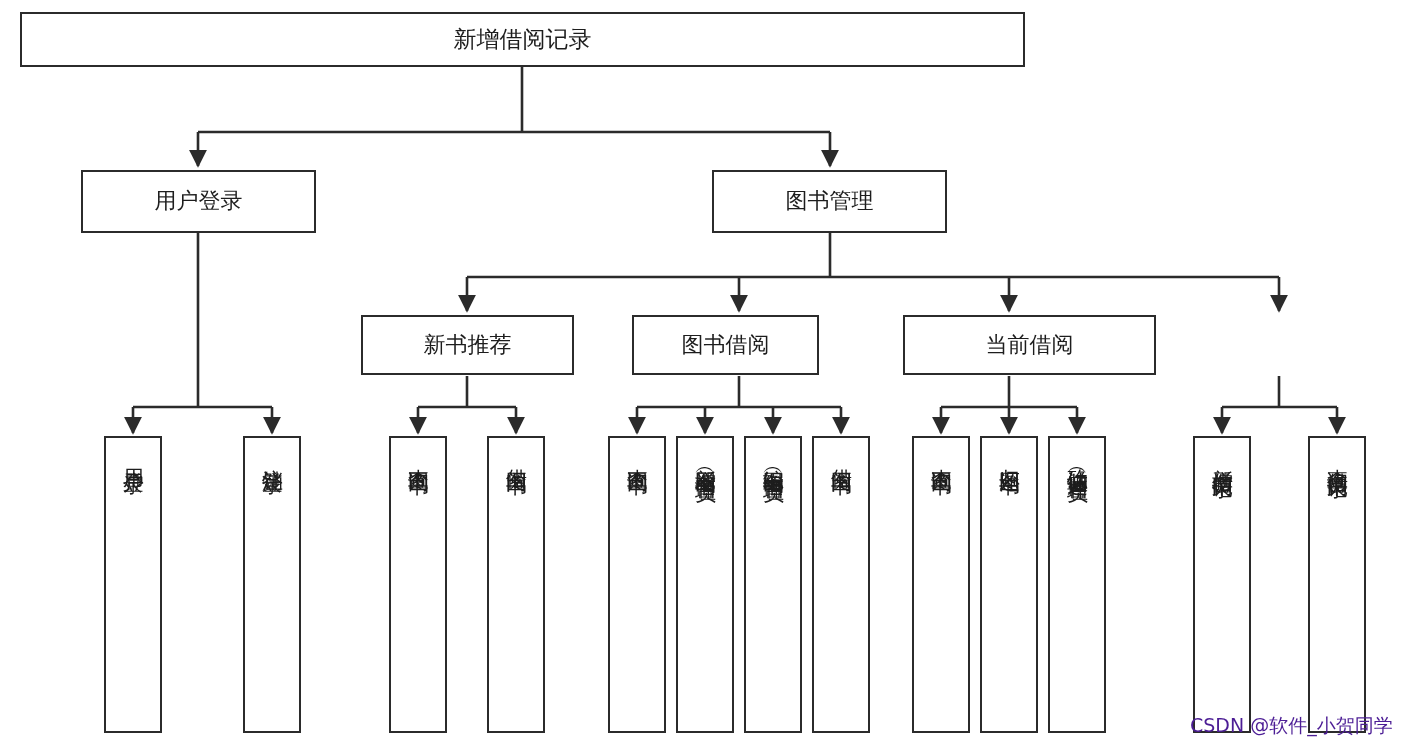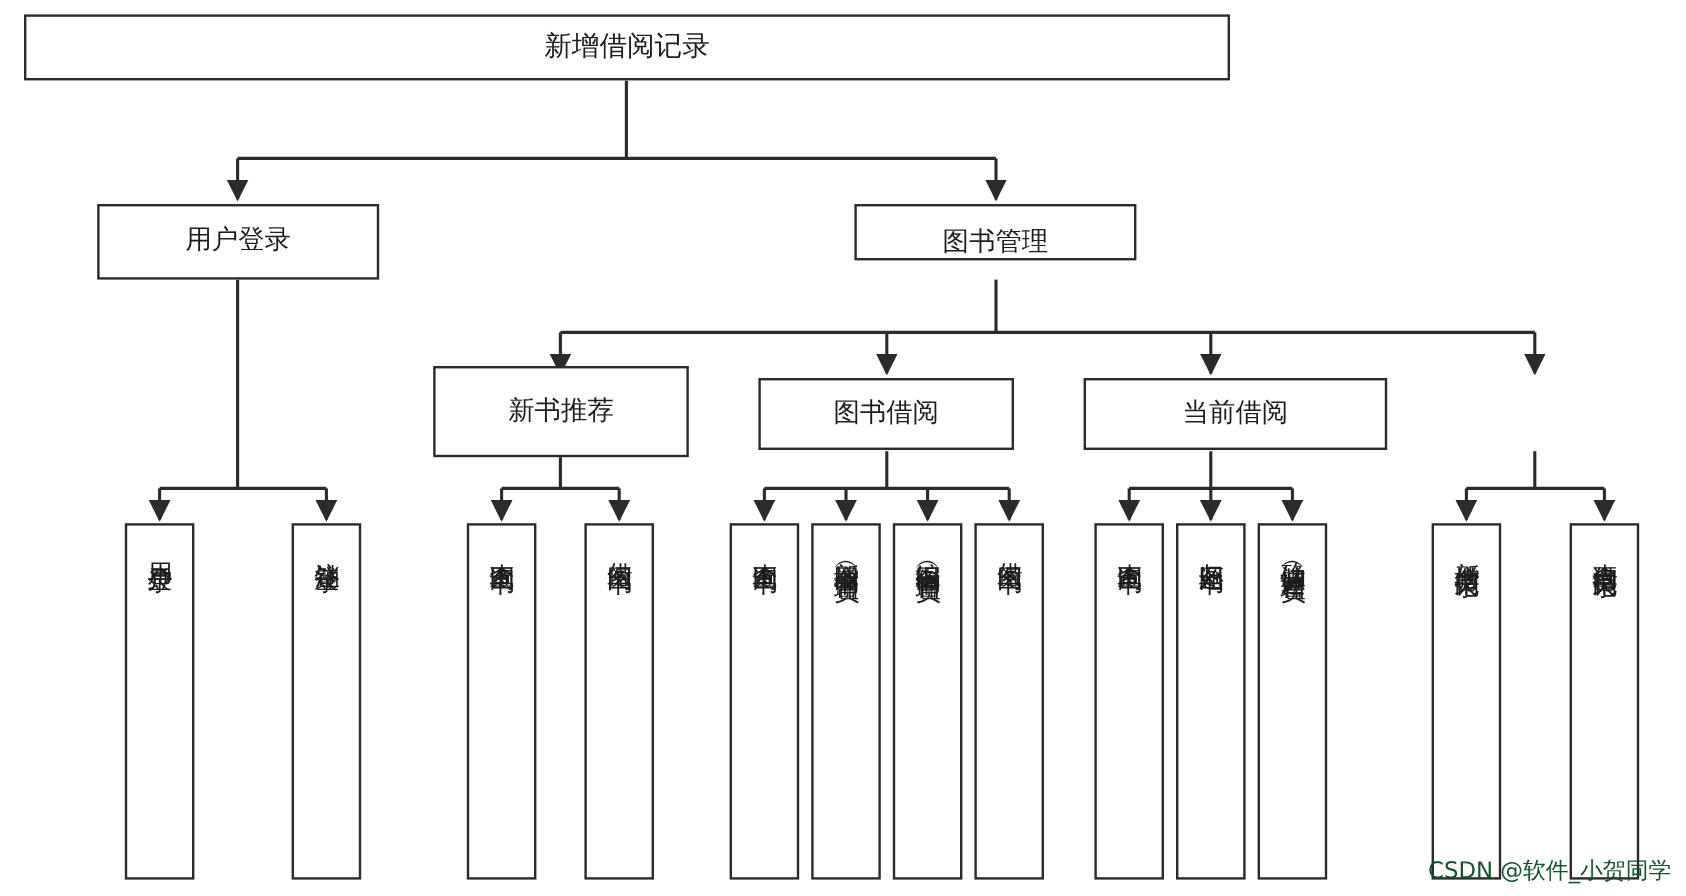--- a/index.html
+++ b/index.html
@@ -56,21 +56,21 @@
   }
   .node.vert .label {
     writing-mode: vertical-rl;
     text-orientation: upright;
     font-size: 21px;
     letter-spacing: 2px;
     line-height: 1;
   }
   .watermark {
     position: absolute;
-    color: #14532d;
+    color: #4c1d95;
     font-size: 19px;
     white-space: nowrap;
     z-index: 3;
     font-family: "DejaVu Sans", "Liberation Sans", sans-serif;
   }
 </style>
 </head>
 <body>
 
 <div id="diagram">
@@ -127,28 +127,28 @@
     </g>
   </svg>
 
   <div class="node horiz root" style="left:20px; top:12px; width:1005px; height:55px;">
     <span class="label">新增借阅记录</span>
   </div>
 
   <div class="node horiz" style="left:81px; top:170px; width:235px; height:63px;">
     <span class="label">用户登录</span>
   </div>
-  <div class="node horiz" style="left:712px; top:170px; width:235px; height:47px;align-items:flex-end;">
+  <div class="node horiz" style="left:712px; top:170px; width:235px; height:63px;">
     <span class="label">图书管理</span>
   </div>
 
-  <div class="node horiz" style="left:361px; top:305px; width:213px; height:76px;">
+  <div class="node horiz" style="left:361px; top:315px; width:213px; height:60px;">
     <span class="label">新书推荐</span>
   </div>
-  <div class="node horiz" style="left:632px; top:315px; width:213px; height:60px;">
+  <div class="node horiz" style="left:632px; top:315px; width:187px; height:60px;">
     <span class="label">图书借阅</span>
   </div>
   <div class="node horiz" style="left:903px; top:315px; width:253px; height:60px;">
     <span class="label">当前借阅</span>
   </div>
 
   <div class="node vert" style="left:104px; top:436px; width:58px; height:297px;">
     <span class="label">用户登录</span>
   </div>
   <div class="node vert" style="left:243px; top:436px; width:58px; height:297px;">

